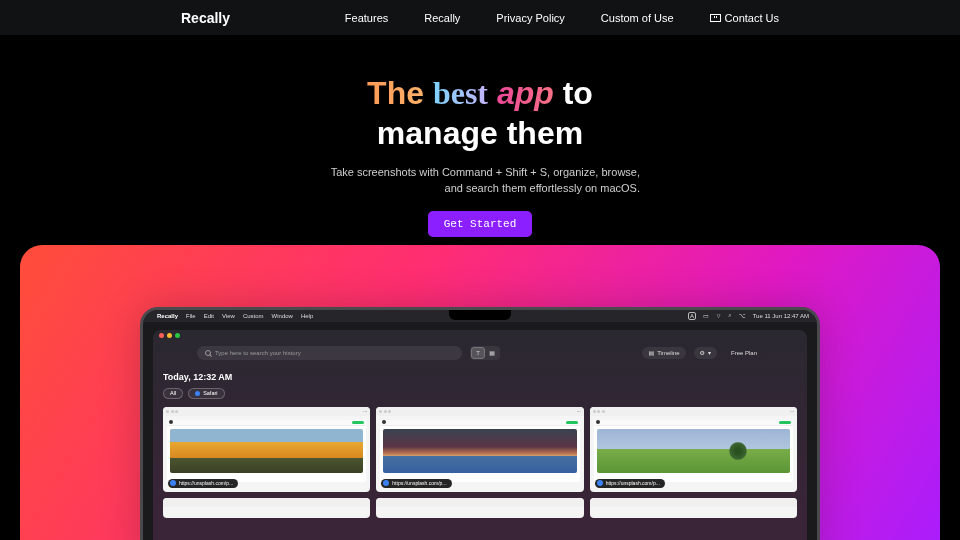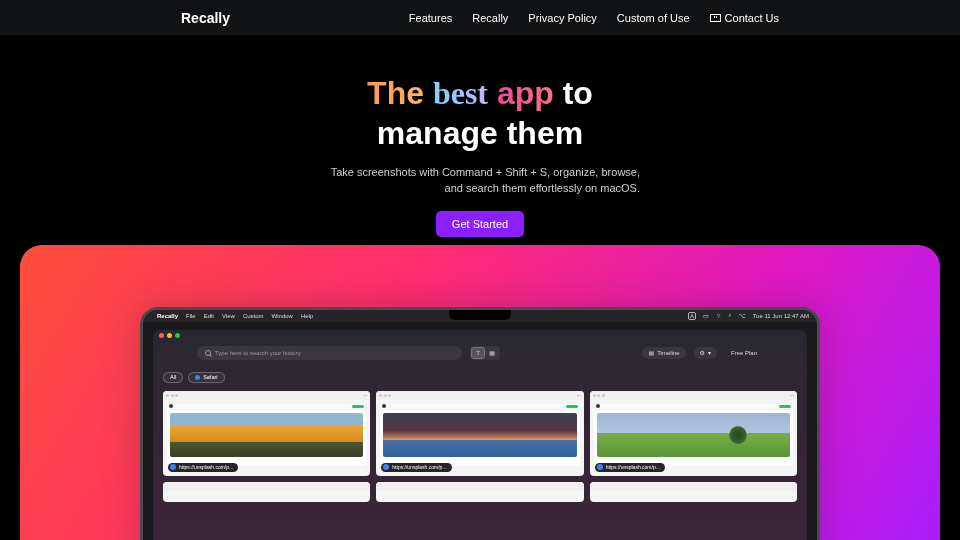--- a/index.html
+++ b/index.html
@@ -13,32 +13,32 @@
 }
 .topbar {
   background: #111214;
   height: 35px;
   display: flex;
   align-items: center;
   padding: 0 24px;
 }
 .brand { font-weight: 700; font-size: 14px; margin-left: 157px; }
 .nav-spacer { flex: 1; }
-.nav-links { display: flex; gap: 20px; margin-right: 157px; }
+.nav-links { display: flex; gap: 36px; margin-right: 157px; }
 .nav-links a { color: #fff; text-decoration: none; font-size: 11px; cursor: pointer; display: flex; align-items: center; gap: 4px; }
 .envelope { width: 11px; height: 8px; border: 1px solid #fff; position: relative; display: inline-block; }
 .envelope::before { content: ''; position: absolute; top: 0; left: 0; right: 0; height: 4px; background: linear-gradient(to bottom right, transparent 48%, #fff 49%, #fff 51%, transparent 52%), linear-gradient(to bottom left, transparent 48%, #fff 49%, #fff 51%, transparent 52%); }
 .hero { text-align: center; padding: 38px 0 0; }
 .headline { font-size: 32px; font-weight: 800; line-height: 1.25; }
 .grad1 { background: linear-gradient(90deg, #ff9a56, #ffb26b); -webkit-background-clip: text; background-clip: text; -webkit-text-fill-color: transparent; }
 .grad2 { background: linear-gradient(90deg, #7dd3fc, #c4b5fd); -webkit-background-clip: text; background-clip: text; font-family: Liberation Serif, serif; -webkit-text-fill-color: transparent; }
-.grad3 { background: linear-gradient(90deg, #ec4899, #fb7185); -webkit-background-clip: text; background-clip: text; -webkit-text-fill-color: transparent; }
+.grad3 { background: linear-gradient(90deg, #ec4899, #fb7185); -webkit-background-clip: text; background-clip: text; font-style: italic; -webkit-text-fill-color: transparent; }
 .sub { font-size: 11px; color: #cfcfcf; margin: 12px auto 0; max-width: 320px; line-height: 1.45; text-align: right; }
 .cta-wrap { margin-top: 14px; }
-.cta { background: #8b1fff; color: #fff; border: none; padding: 7px 16px; font-size: 11px; font-weight: 500; border-radius: 5px; cursor: pointer; }
+.cta { background: #8b1fff; color: #fff; border: none; padding: 7px 16px; font-size: 11px; font-weight: 500; border-radius: 5px; cursor: pointer; font-family: Liberation Mono, monospace; }
 .device-stage { margin: 8px 20px 0; border-radius: 22px; background: linear-gradient(120deg, #ff4d3a 0%, #ff2d72 38%, #e019c2 70%, #a81dff 100%); padding: 62px 120px 0; overflow: hidden; }
 .mac { background: #1a1a1d; border: 3px solid #4a4a4e; border-bottom: none; border-radius: 18px 18px 0 0; height: 260px; position: relative; overflow: hidden; box-shadow: 0 0 40px rgba(0,0,0,.2); }
 .notch { position: absolute; top: 0; left: 50%; transform: translateX(-50%); width: 62px; height: 10px; background: #000; border-radius: 0 0 6px 6px; z-index: 5; }
 .menubar { height: 12px; background: rgba(40,40,44,.9); display: flex; align-items: center; font-size: 6px; padding: 0 8px; color: #ddd; }
 .apple { margin-right: 6px; font-size: 7px; }
 .menubar .m { margin-right: 8px; }
 .menubar .m.bold { font-weight: 600; color: #fff; }
 .mb-spacer { flex: 1; }
 .mb-right { display: flex; align-items: center; gap: 7px; }
 .mb-right span { font-size: 6px; }
@@ -156,20 +156,21 @@
           <span>▤</span>
           <span>Timeline</span>
         </div>
         <div class="pill">
           <span>⚙</span>
           <span>▾</span>
         </div>
         <div class="pill" style="background:transparent">Free Plan</div>
       </div>
       <div class="body-area">
+        <div class="section-title">Today, 12:32 AM</div>
         <div class="filters">
           <div class="chip">All</div>
           <div class="chip">
             <span class="bdot"></span>
             <span>Safari</span>
           </div>
         </div>
         <div class="grid3">
           <div class="card">
             <div class="card-top">

